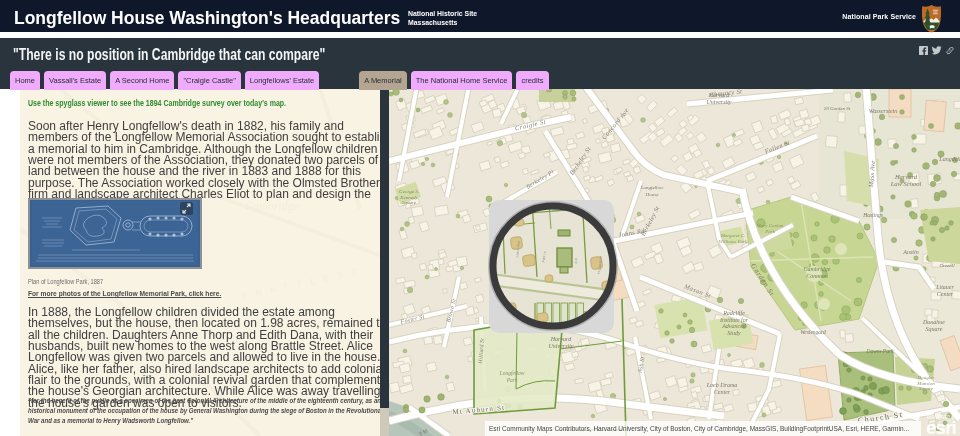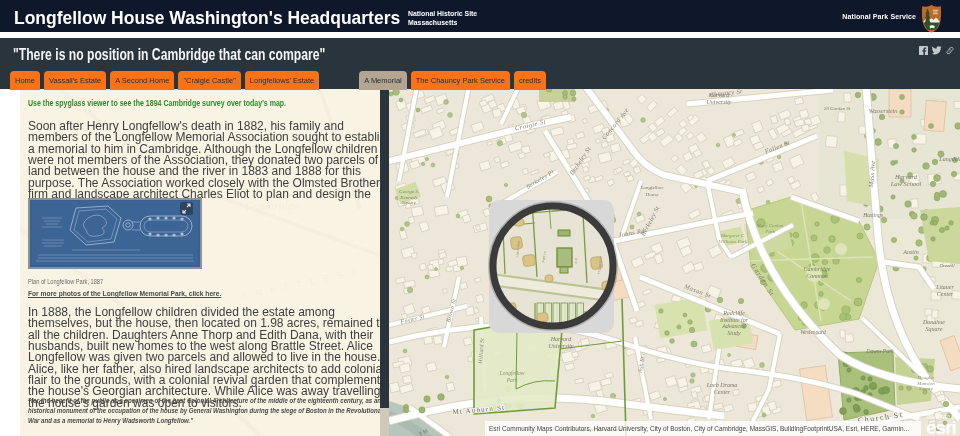--- a/index.html
+++ b/index.html
@@ -6,21 +6,21 @@
 html,body { width:960px; height:436px; overflow:hidden; font-family:"Liberation Sans", sans-serif; background:#fff; }
 #header { position:absolute; left:0; top:0; width:960px; height:32px; background:#0f172a; z-index:5; }
 #title { position:absolute; left:14px; top:6.5px; color:#fff; font-size:19px; font-weight:bold; transform:scaleX(0.92); transform-origin:left center; white-space:nowrap; }
 #subtitle { position:absolute; left:408px; top:10px; color:#fff; font-size:8px; font-weight:bold; line-height:8.6px; transform:scaleX(0.86); transform-origin:left top; }
 #npstext { position:absolute; right:44px; top:13px; color:#fff; font-size:7px; font-weight:bold; white-space:nowrap; letter-spacing:0.1px; }
 #npslogo { position:absolute; left:921px; top:4px; }
 #quotebar { position:absolute; left:0; top:38px; width:960px; height:51px; background:#29343c; z-index:4; }
 #quote { position:absolute; left:13px; top:8px; color:#f3f5f6; font-size:16px; font-weight:bold; transform:scaleX(0.76); transform-origin:left center; white-space:nowrap; }
 #social { position:absolute; left:919px; top:8px; width:40px; display:flex; gap:3px; align-items:center; }
 #tabs { position:absolute; left:10px; top:32.5px; display:flex; gap:4px; }
-.tab { background:#f97316; height:19px; border-radius:4px 4px 0 0; padding:0 5px; display:flex; align-items:center; }
+.tab { background:#f0abfc; height:19px; border-radius:4px 4px 0 0; padding:0 5px; display:flex; align-items:center; }
 .tab span { color:#252e35; font-size:7.5px; white-space:nowrap; }
 .tab.active { background:#b4a593;margin-left:36px; }
 #content { position:absolute; left:0; top:89px; width:960px; height:347px; }
 #panel { position:absolute; left:0; top:0; width:380px; height:347px; background:#f9f3e4; overflow:hidden;margin-left:20px; }
 .ghost { position:absolute; color:#eadfcd; font-family:"Liberation Sans"; opacity:0.3; }
 #divider { position:absolute; left:380px; top:0; width:9px; height:347px; background:#29343c; }
 #map { position:absolute; left:389px; top:0; width:571px; height:347px; background:#ece7d9; overflow:hidden; }
 .green-head { position:absolute; left:8px; top:9px; width:440px; color:#2e8b2e; font-size:8.5px; font-weight:bold; transform:scaleX(0.826); transform-origin:left top; }
 .para { position:absolute; left:8px; width:366px; color:#3e3e3e; font-size:12px; line-height:11.35px; }
 #bpimg { position:absolute; left:8px; top:109px; width:174px; height:71px; }
@@ -78,21 +78,21 @@
       <div class="tab">
         <span>"Craigie Castle"</span>
       </div>
       <div class="tab">
         <span>Longfellows' Estate</span>
       </div>
       <div class="tab active">
         <span>A Memorial</span>
       </div>
       <div class="tab">
-        <span>The Chauncy Park Service</span>
+        <span>The National Home Service</span>
       </div>
       <div class="tab">
         <span>credits</span>
       </div>
     </div>
 </div>
 <div id="content">
   <div id="panel">
     <div class="ghost" style="left:220px;top:190px;font-size:9px;letter-spacing:3px;transform:rotate(-12deg);">B R A T T L E  S T</div>
     <div class="ghost" style="left:225px;top:110px;font-size:12px;font-family:'Liberation Serif';font-style:italic;">Cambridge</div>

